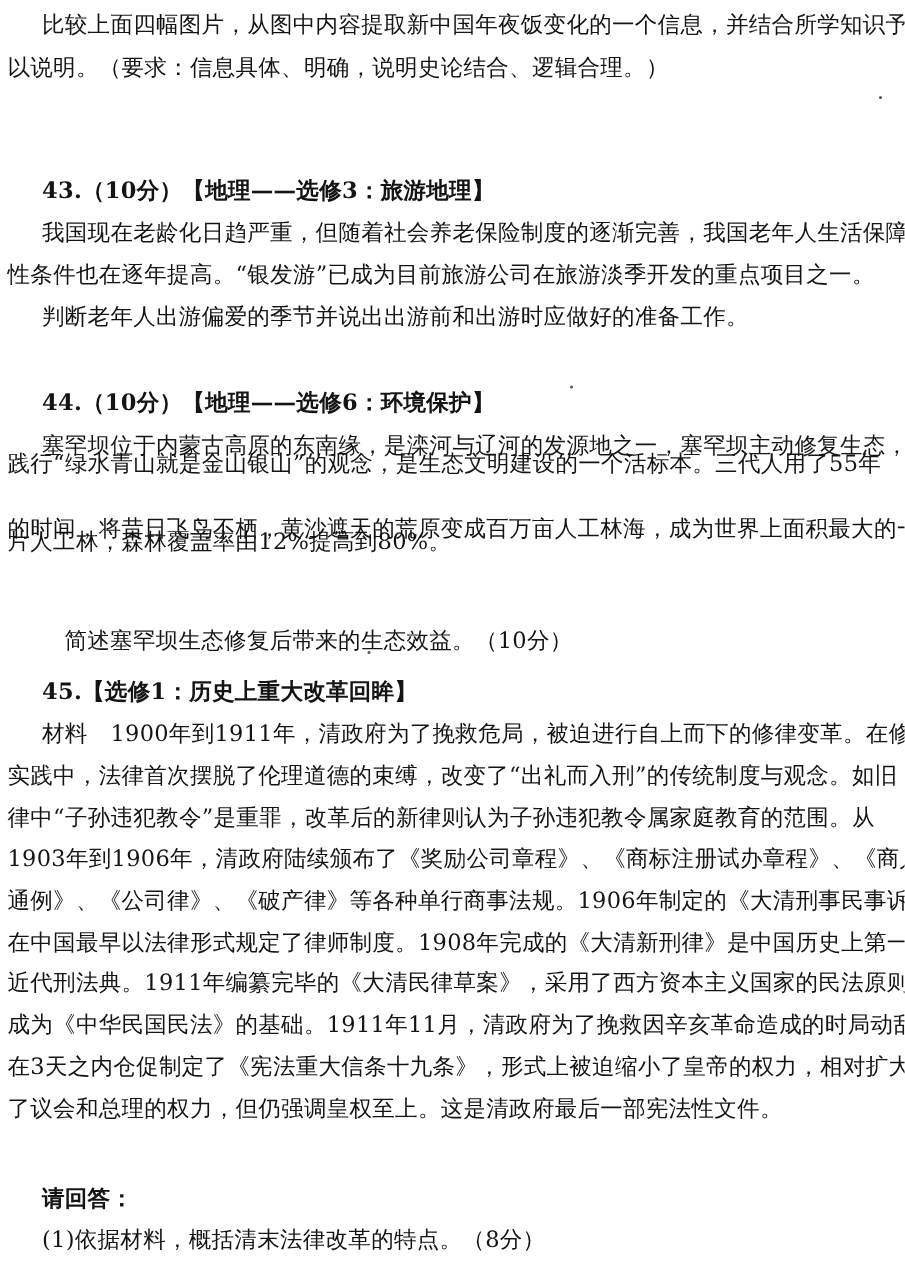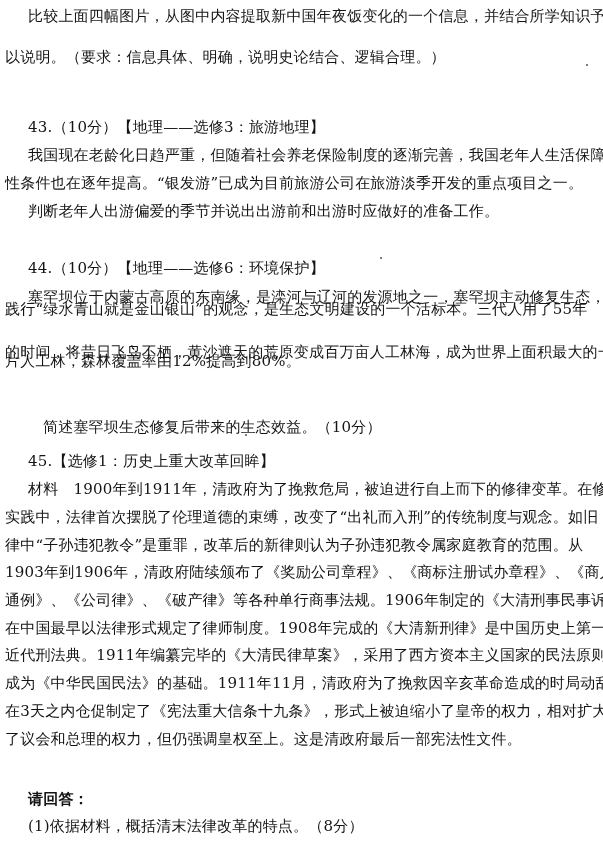--- a/index.html
+++ b/index.html
@@ -24,42 +24,42 @@
       height: 856px;
     }
     .line {
       position: absolute;
       white-space: nowrap;
       line-height: 18px;
       letter-spacing: 0.2px;
     }
     .l-indent { left: 28px; }
     .l-flush { left: 5px; }
-    .heading { font-weight: normal; }
+    .heading { font-weight: bold; }
     .source {
       position: absolute;
       right: 14px;
       white-space: nowrap;
       line-height: 18px;
     }
     .scan-speck {
       position: absolute;
       width: 2px;
       height: 2px;
       background: #555;
       border-radius: 1px;
     }
   </style>
 </head>
 <body>
 
 <div class="page">
 
   <div class="line l-indent" style="top:7px;">比较上面四幅图片，从图中内容提取新中国年夜饭变化的一个信息，并结合所学知识予</div>
-  <div class="line l-flush" style="top:36px;margin-top:12px;">以说明。（要求：信息具体、明确，说明史论结合、逻辑合理。）</div>
+  <div class="line l-flush" style="top:36px;">以说明。（要求：信息具体、明确，说明史论结合、逻辑合理。）</div>
 
   <div class="line l-indent heading" style="top:118px;">43.（10分）【地理——选修3：旅游地理】</div>
   <div class="line l-indent" style="top:146px;">我国现在老龄化日趋严重，但随着社会养老保险制度的逐渐完善，我国老年人生活保障</div>
   <div class="line l-indent" style="top:202px;">判断老年人出游偏爱的季节并说出出游前和出游时应做好的准备工作。</div>
   <div class="line l-flush" style="top:174px;">性条件也在逐年提高。“银发游”已成为目前旅游公司在旅游淡季开发的重点项目之一。</div>
 
   <div class="line l-indent heading" style="top:259px;">44.（10分）【地理——选修6：环境保护】</div>
   <div class="line l-indent" style="top:288px;">塞罕坝位于内蒙古高原的东南缘，是滦河与辽河的发源地之一，塞罕坝主动修复生态，</div>
   <div class="line l-flush" style="top:300px;">践行“绿水青山就是金山银山”的观念，是生态文明建设的一个活标本。三代人用了55年</div>
   <div class="line l-flush" style="top:343px;">的时间，将昔日飞鸟不栖，黄沙遮天的荒原变成百万亩人工林海，成为世界上面积最大的一</div>

